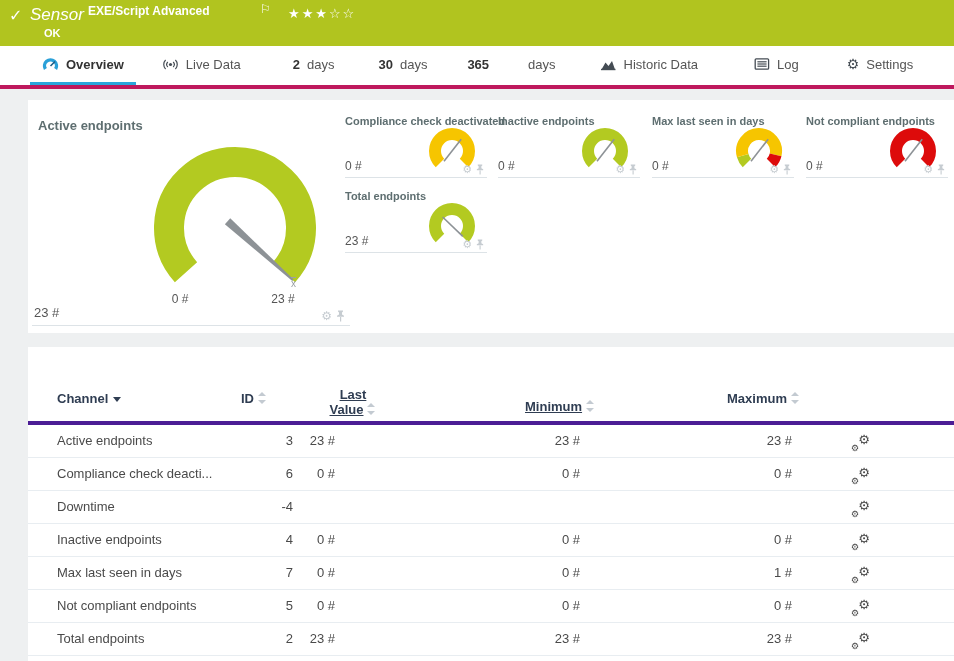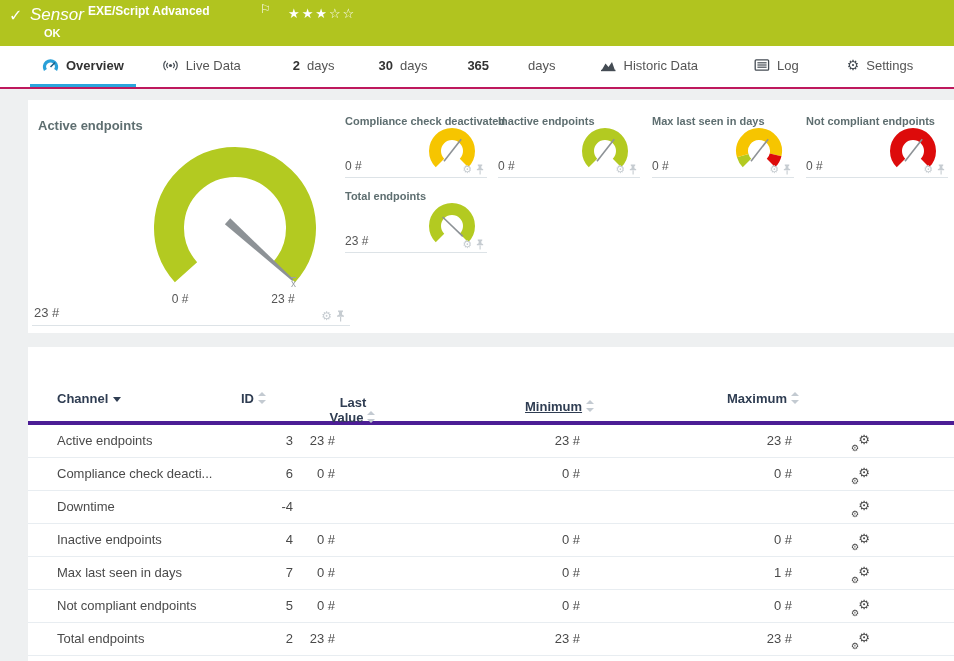--- a/index.html
+++ b/index.html
@@ -10,21 +10,21 @@
   
   .statusbar { position:absolute; left:0; top:0; width:954px; height:46px; background:#b1c41f; color:#fff; }
   .sb-check { position:absolute; left:9px; top:6px; font-size:16px; font-weight:bold; }
   .sb-kind  { position:absolute; left:30px; top:5px; font-size:17px; font-style:italic; }
   .sb-title { position:absolute; left:88px; top:4px; font-size:12px; font-weight:bold; }
   .sb-flag  { position:absolute; left:260px; top:2px; font-size:12px; font-weight:normal; }
   .sb-stars { position:absolute; left:288px; top:6px; font-size:13px; letter-spacing:2px; font-family:"DejaVu Sans",sans-serif; }
   .sb-status{ position:absolute; left:44px; top:27px; font-size:11px; font-weight:bold; }
 
   
-  .tabs { position:absolute; left:0; top:46px; width:954px; height:43px; background:#fff; border-bottom:2px solid #be185d; display:flex; align-items:stretch; padding-left:30px; }
+  .tabs { position:absolute; left:0; top:46px; width:954px; height:43px; background:#fff; border-bottom:4px solid #be185d; display:flex; align-items:stretch; padding-left:30px; }
   .tab { display:flex; align-items:center; gap:7px; font-size:13px; color:#555; padding:0 12px; cursor:pointer; border-bottom:3px solid transparent; }
   .tab.active { border-bottom-color:#2aa5dc; color:#333; font-weight:bold; }
   .tab .num { font-weight:bold; color:#333; }
   .tab svg { display:block; }
   .t-live { margin-left:14px; } .t-2 { margin-left:28px; } .t-30 { margin-left:20px; }
   .t-365 { margin-left:16px;gap:39px; } .t-historic { margin-left:20px; } .t-log { margin-left:32px; } .t-settings { margin-left:24px; }
   .tab-gear { font-size:14px; color:#454c54; font-family:"DejaVu Sans",sans-serif; }
 
   
   .gauges-panel { position:absolute; left:28px; top:100px; width:926px; height:233px; background:#fff; }
@@ -49,21 +49,21 @@
   .sg-title { position:absolute; left:0; top:0; font-size:11px; font-weight:bold; color:#5e6e70; white-space:nowrap; }
   .sg-svg { position:absolute; left:76px; top:9px; width:62px; height:54px; }
   .sg-value { position:absolute; left:0; bottom:4px; font-size:12px; color:#555; }
   .sg-card .card-icons { right:2px; bottom:2px; }
   .sg-card .mini-gear { font-size:11px; line-height:11px; }
 
   
   .t-header { position:absolute; left:0; top:0; width:926px; height:78px; border-bottom:4px solid #4c1d95; }
   .th { position:absolute; font-size:13px; font-weight:bold; color:#2f3d52; white-space:nowrap; }
   .h-channel { left:29px; top:44px; } .h-id { left:213px; top:44px;text-align:right; }
-  .h-last { left:295px; top:48px; width:60px; text-align:center; line-height:15px; white-space:normal; }
+  .h-last { left:295px; top:40px; width:60px; text-align:center; line-height:15px; white-space:normal;text-decoration:underline; }
   .h-min { left:497px; top:52px;text-decoration:underline; } .h-max { left:699px; top:44px; }
   .caret-down { display:inline-block; width:0; height:0; border-left:4px solid transparent; border-right:4px solid transparent; border-top:5px solid #2f3d52; margin-left:5px; vertical-align:middle; }
   .sort { display:inline-block; width:9px; height:12px; position:relative; margin-left:4px; vertical-align:-1px; cursor:pointer; }
   .sort i { position:absolute; left:0; width:0; height:0; border-left:4px solid transparent; border-right:4px solid transparent; }
   .sort .up { top:0; border-bottom:4px solid #c3cad1; }
   .sort .dn { bottom:0; border-top:4px solid #c3cad1; }
   #t-rows { position:absolute; left:0; top:78px; width:926px; }
   .t-row { position:relative; height:33px; border-bottom:1px solid #e8edf1; }
   .t-row span { position:absolute; top:8px; font-size:13px; color:#4a4a4a; white-space:nowrap; }
   .c-channel { left:29px; }

